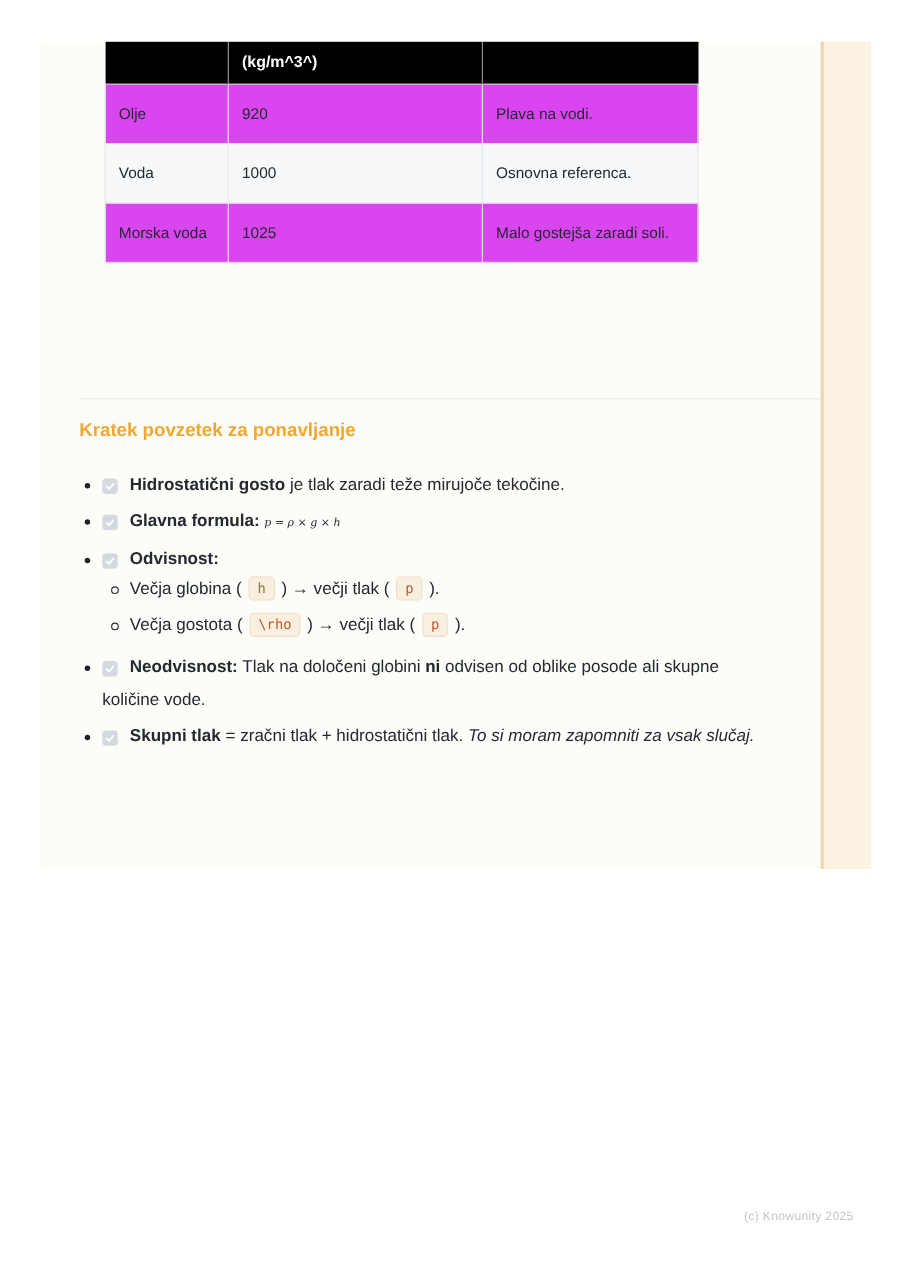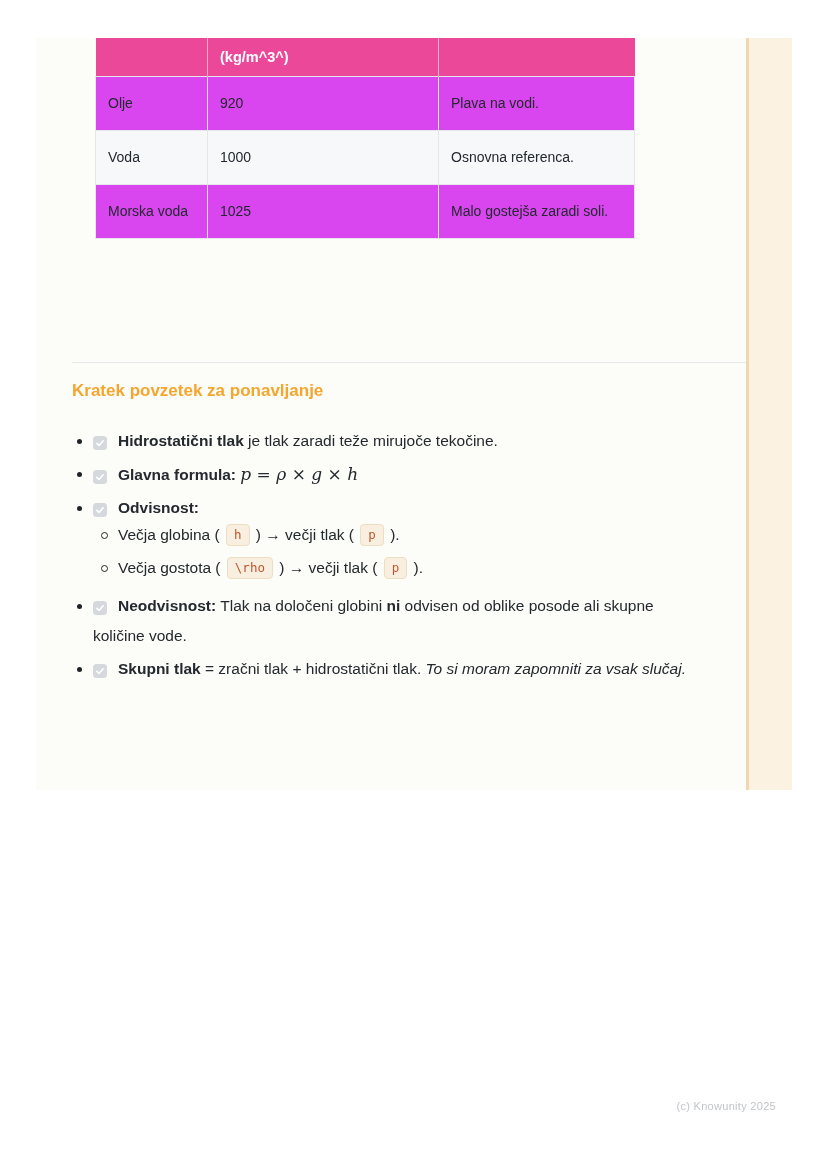--- a/index.html
+++ b/index.html
@@ -44,21 +44,21 @@
   table.density-table {
     border-collapse: collapse;
     table-layout: fixed;
     width: 539px;
     font-size: 14px;
   }
   .density-table col.c1 { width: 112px; }
   .density-table col.c2 { width: 231px; }
   .density-table col.c3 { width: 196px; }
   .density-table thead th {
-    background: #ec4899;
+    background: #000000;
     color: #ffffff;
     font-weight: 700;
     text-align: left;
     padding: 9px 12px;
     height: 20px;
     border-left: 1px solid rgba(255,255,255,0.55);
     font-size: 14.5px;
   }
   .density-table thead th:first-child { border-left: none; }
   .density-table tbody td {
@@ -148,21 +148,21 @@
     border: 1.5px solid #24292F;
     border-radius: 50%;
     background: transparent;
   }
 
   .seg-bold   { font-weight: 700; }
   .seg-italic { font-style: italic; }
   .seg-math   {
     font-family: "DejaVu Serif", serif;
     font-style: italic;
-    font-size: 17px;
+    font-size: 10px;
     text-align: center;
   }
   .seg-code {
     display: inline-block;
     font-family: "DejaVu Sans Mono", monospace;
     font-size: 12.5px;
     line-height: 17px;
     color: #C4572A;
     background: #F8EFE1;
     border: 1px solid #EFDDC2;
@@ -223,21 +223,21 @@
     </table>
   </div>
 
   <div class="divider"></div>
 
   <h2 class="summary-heading">Kratek povzetek za ponavljanje</h2>
 
   <ul class="summary-list" id="summary-list">
       <li class="item"><span class="bullet"></span><span class="checkbox"><svg viewBox="0 0 16 16" width="10" height="10">
             <path d="M3 8.5 L6.5 12 L13 4.5" stroke="#ffffff" stroke-width="2.6" fill="none" stroke-linecap="round" stroke-linejoin="round"></path>
-          </svg></span><span class="seg-bold">Hidrostatični tlak</span><span class="seg-normal"> je tlak zaradi teže mirujoče tekočine.</span></li>
+          </svg></span><span class="seg-bold">Hidrostatični gosto</span><span class="seg-normal"> je tlak zaradi teže mirujoče tekočine.</span></li>
       <li class="item"><span class="bullet"></span><span class="checkbox"><svg viewBox="0 0 16 16" width="10" height="10">
             <path d="M3 8.5 L6.5 12 L13 4.5" stroke="#ffffff" stroke-width="2.6" fill="none" stroke-linecap="round" stroke-linejoin="round"></path>
           </svg></span><span class="seg-bold">Glavna formula: </span><span class="seg-math">p = ρ × g × h</span></li>
       <li class="item"><span class="bullet"></span><span class="checkbox"><svg viewBox="0 0 16 16" width="10" height="10">
             <path d="M3 8.5 L6.5 12 L13 4.5" stroke="#ffffff" stroke-width="2.6" fill="none" stroke-linecap="round" stroke-linejoin="round"></path>
           </svg></span><span class="seg-bold">Odvisnost:</span><ul class="sublist">
           <li class="subitem"><span class="subbullet"></span><span class="seg-normal">Večja globina ( </span><span class="seg-code">h</span><span class="seg-normal"> ) → večji tlak ( </span><span class="seg-code">p</span><span class="seg-normal"> ).</span></li>
           <li class="subitem"><span class="subbullet"></span><span class="seg-normal">Večja gostota ( </span><span class="seg-code">\rho</span><span class="seg-normal"> ) → večji tlak ( </span><span class="seg-code">p</span><span class="seg-normal"> ).</span></li>
         </ul></li>
       <li class="item"><span class="bullet"></span><span class="checkbox"><svg viewBox="0 0 16 16" width="10" height="10">

